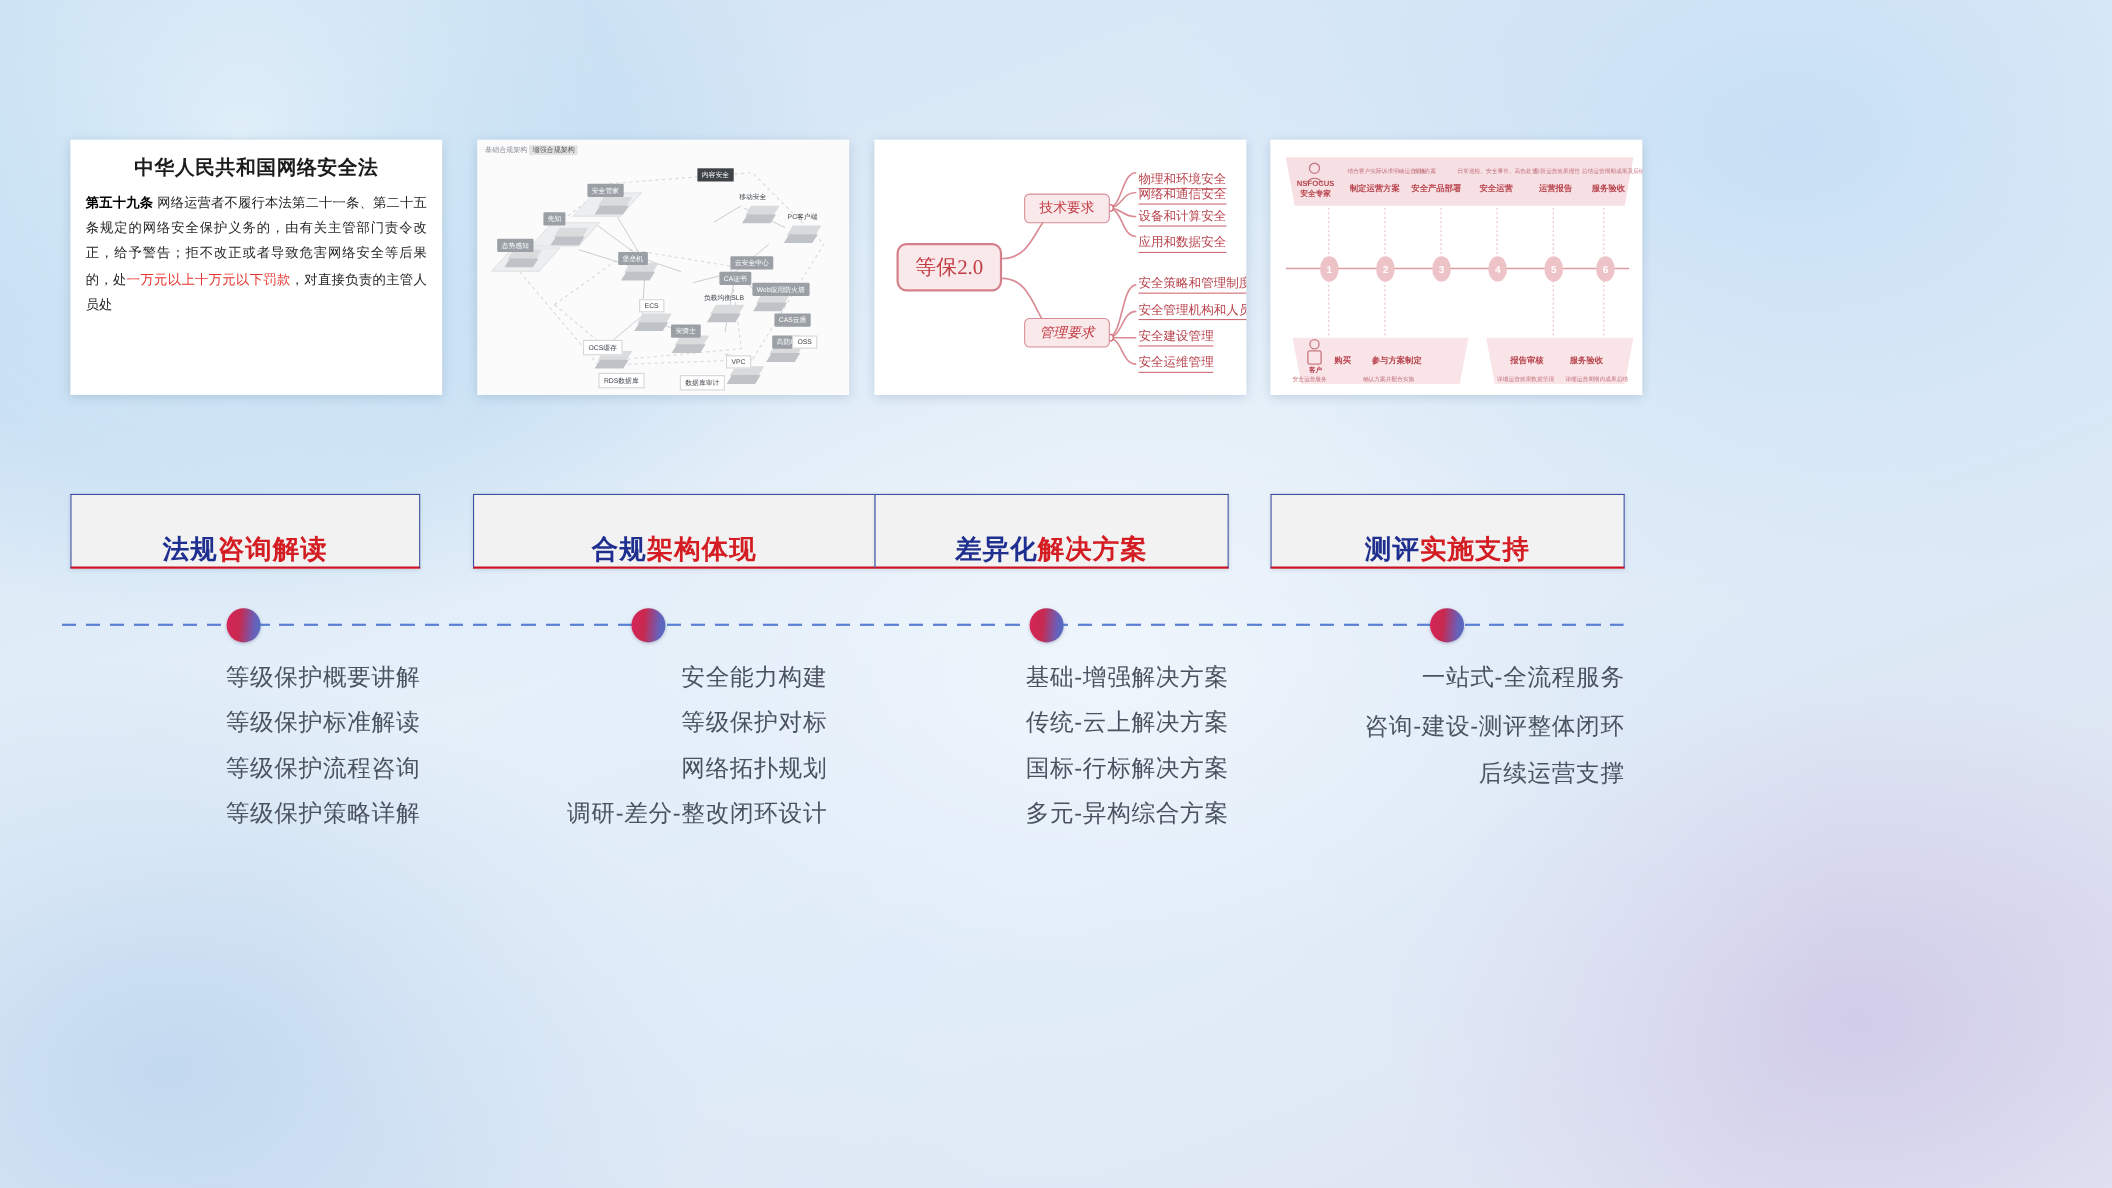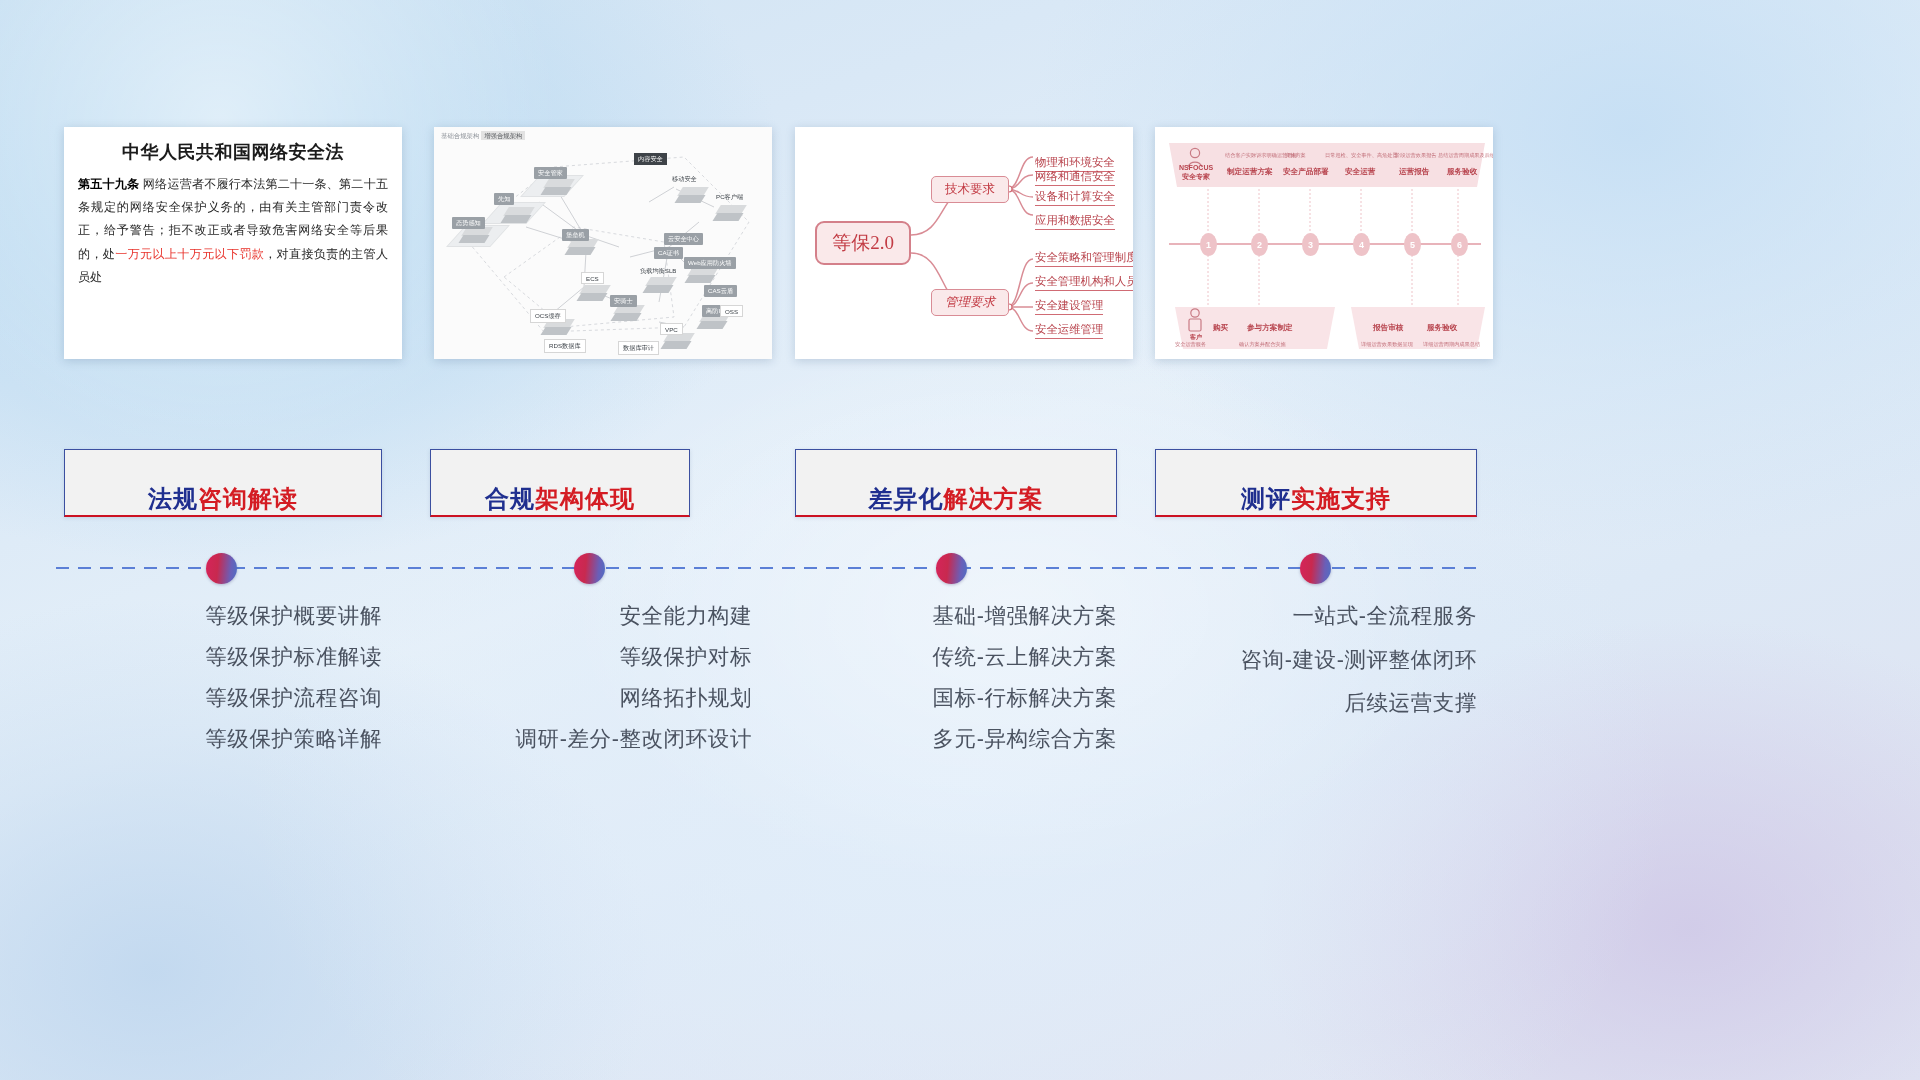--- a/index.html
+++ b/index.html
@@ -78,21 +78,21 @@
     background:#eec3c8;color:#fff;font-size:9px;font-weight:bold;
     display:flex;align-items:center;justify-content:center;}
   .nsf{position:absolute;font-size:7px;color:#b8454f;font-weight:bold;text-align:center;
     line-height:1.35;}
 
   
   .btn{position:absolute;top:449px;height:68px;background:#f2f2f2;
     border:1.6px solid #3b4fa0;border-bottom:2.4px solid #cc1122;
     display:flex;align-items:flex-end;justify-content:center;
     box-shadow:0 1px 4px rgba(60,90,130,.16);}
-  #btn-1{left:64px;width:318px;} #btn-2{left:430px;width:260px;}
+  #btn-1{left:64px;width:318px;} #btn-2{left:430px;width:366px;}
   #btn-3{left:795px;width:322px;} #btn-4{left:1155px;width:322px;}
   .btn-label{font-size:24px;font-weight:bold;letter-spacing:1px;}
   .btn-label .b{color:#1f2f8f;}
   .btn-label .r{color:#d41c23;}
 
   
   .axis{position:absolute;left:56px;top:567px;width:1420px;height:2px;
     background:repeating-linear-gradient(to right,#5b7fd6 0 13px,transparent 13px 22px);}
   .dot{position:absolute;top:553px;width:31px;height:31px;border-radius:50%;
     background:linear-gradient(95deg,#d6245a 0%,#c8294f 38%,#6a5fb8 78%,#4f6fc4 100%);

